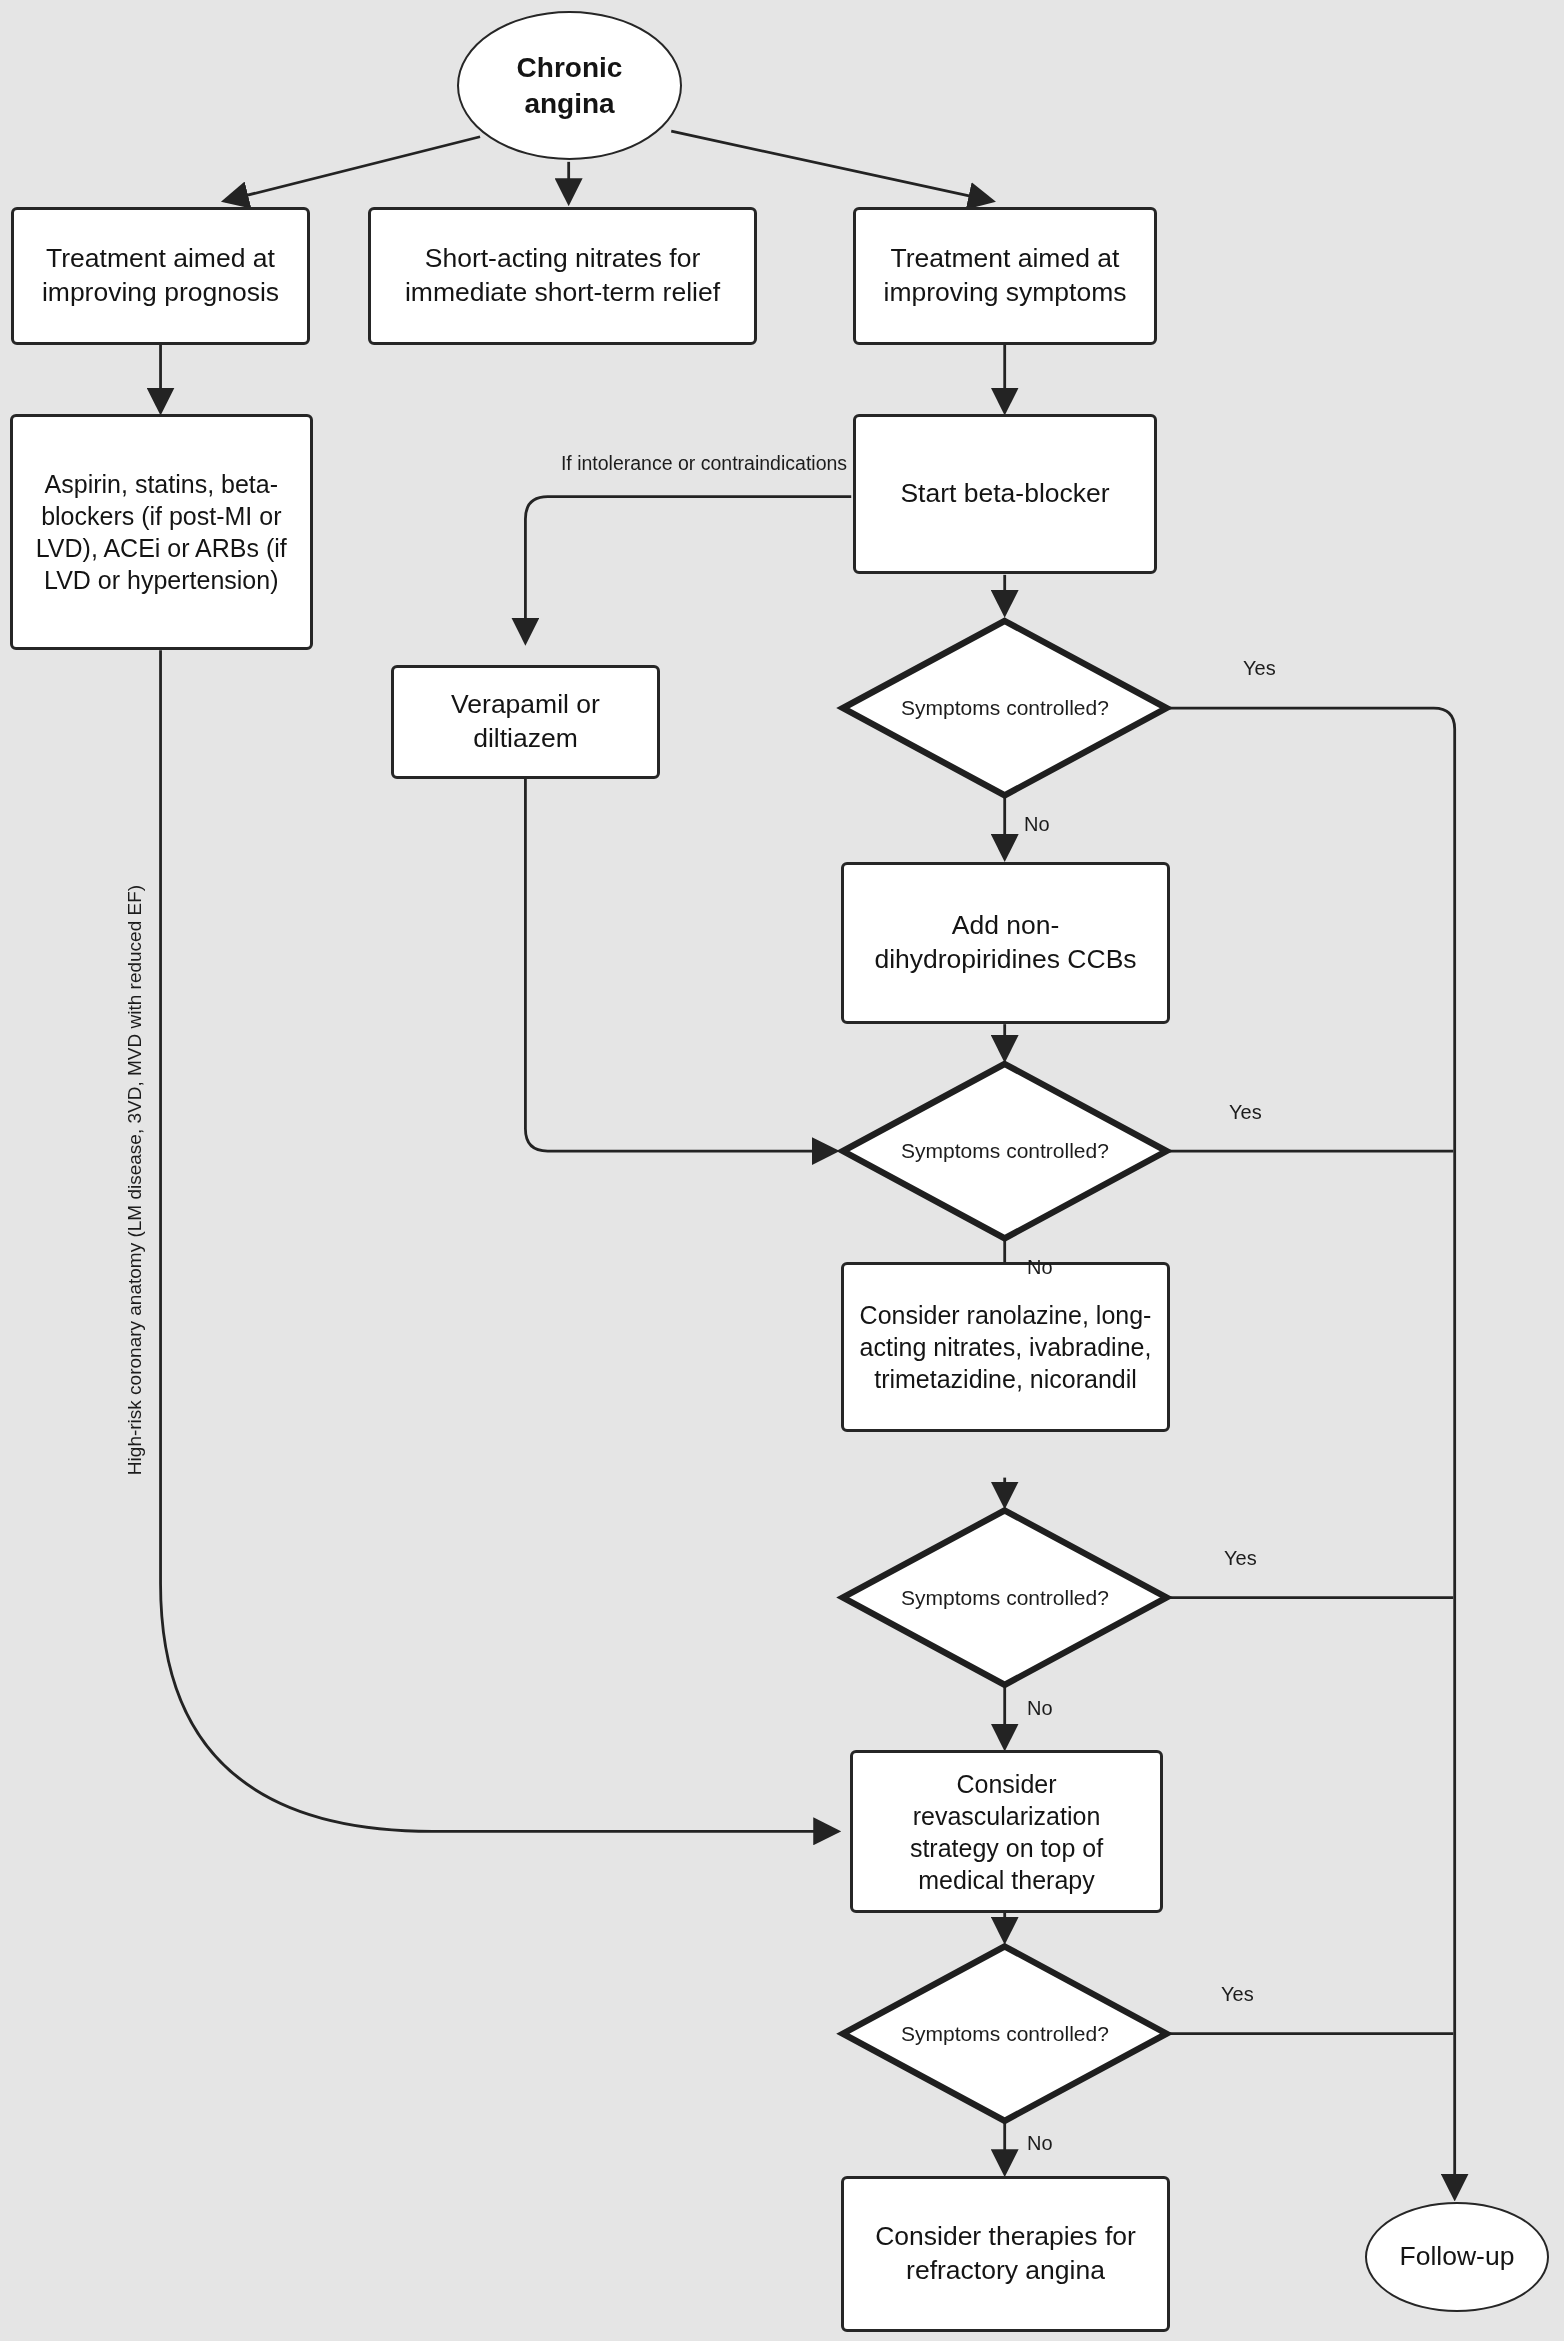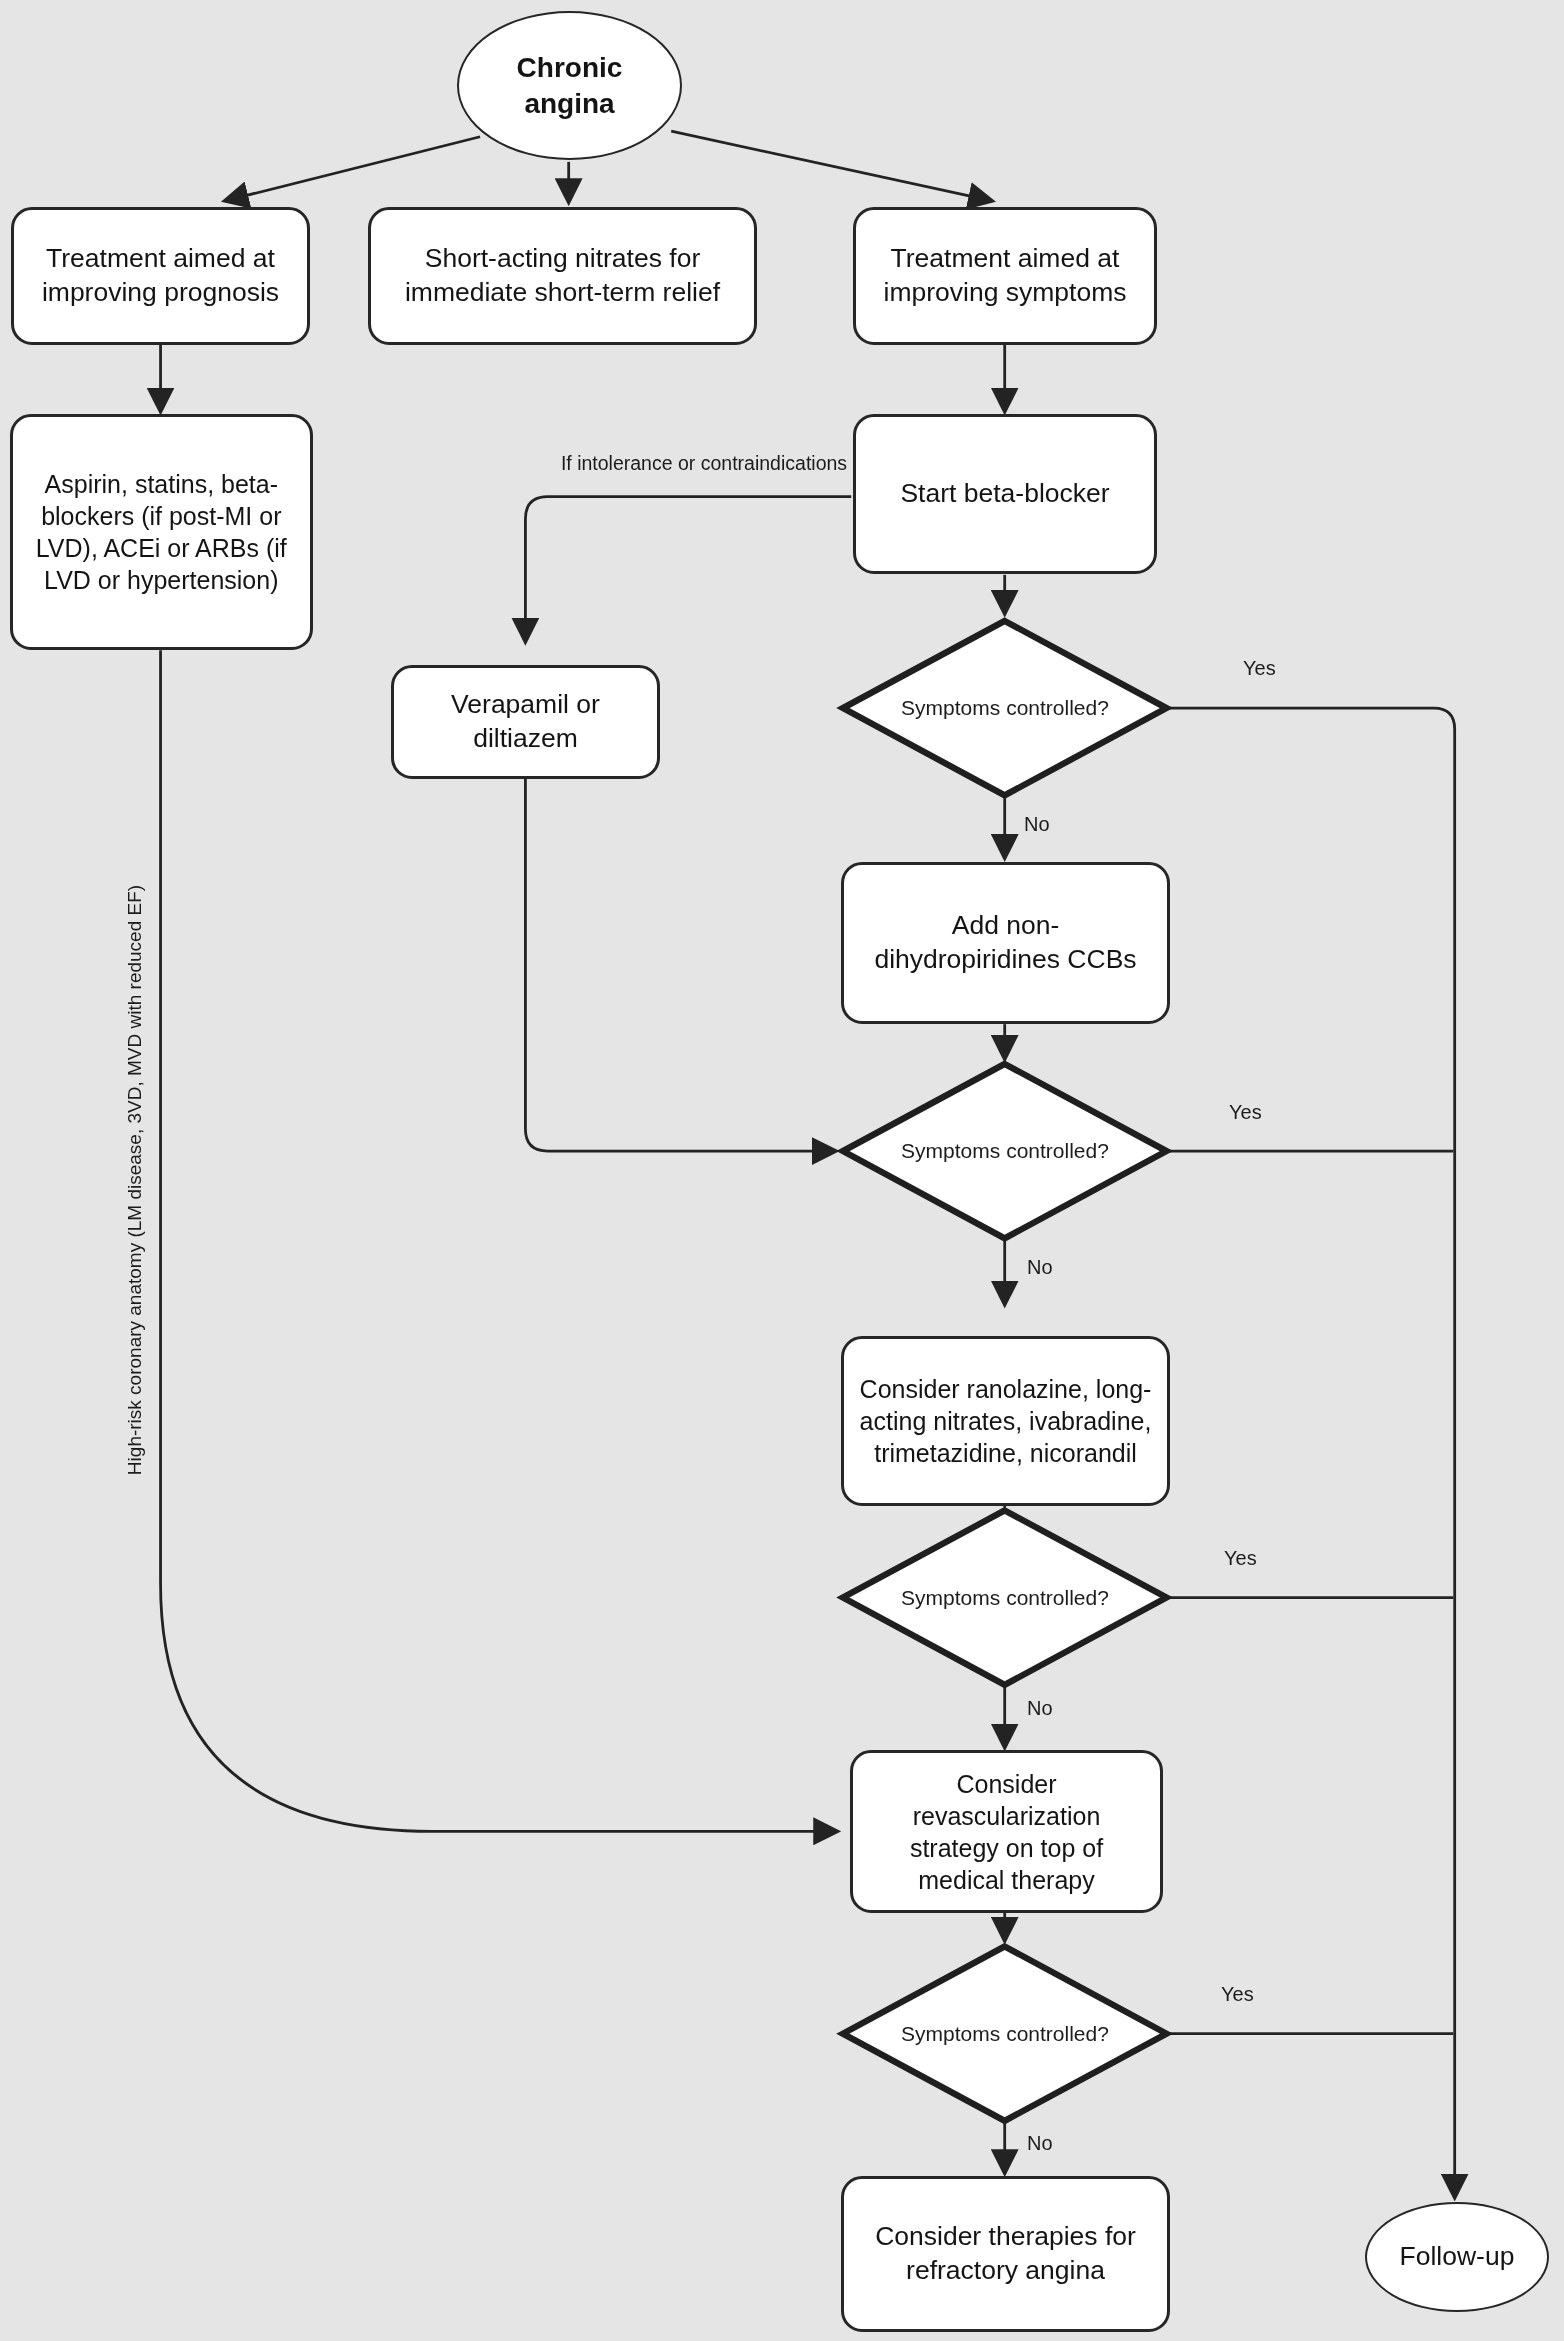--- a/index.html
+++ b/index.html
@@ -9,21 +9,21 @@
     background:#e5e5e5;
     font-family:"Liberation Sans", sans-serif;
     color:#141414;
     overflow:hidden;
   }
   #wires{position:absolute;left:0;top:0;z-index:0;}
   .node{
     position:absolute;z-index:2;
     display:flex;align-items:center;justify-content:center;
     text-align:center;background:#ffffff;
-    border:3.5px solid #262626;border-radius:21px;
+    border:3.5px solid #262626;border-radius:6px;
     line-height:1.28;box-sizing:border-box;
     padding:7px 12.6px;
   }
   .ellipse{border-radius:50%;border-width:2.8px;}
   .startnode{font-weight:bold;font-size:28px;}
   .endnode{font-size:26.5px;}
   .box{font-size:26.5px;}
   .box-sm{font-size:25px;}
   .dlabel{
     position:absolute;z-index:3;
@@ -126,21 +126,21 @@
   </div>
 
   <div class="node box" style="left:391px;top:645px;width:269px;height:114px;margin-top:20px;">
     <span style="max-width:181px;">Verapamil or diltiazem</span>
   </div>
 
   <div class="node box" style="left:841px;top:862px;width:329px;height:162px;">
     <span style="max-width:279px;">Add non-dihydropiridines CCBs</span>
   </div>
 
-  <div class="node box-sm" style="left:841px;top:1336px;width:329px;height:170px;">
+  <div class="node box-sm" style="left:841px;top:1262px;width:329px;height:170px;">
     <span style="max-width:300px;">Consider ranolazine, long-acting nitrates, ivabradine, trimetazidine, nicorandil</span>
   </div>
 
   <div class="node box-sm" style="left:850px;top:1750px;width:313px;height:163px;">
     <span style="max-width:230px;">Consider revascularization strategy on top of medical therapy</span>
   </div>
 
   <div class="node box" style="left:841px;top:2176px;width:329px;height:156px;">
     <span style="max-width:293px;">Consider therapies for refractory angina</span>
   </div>

